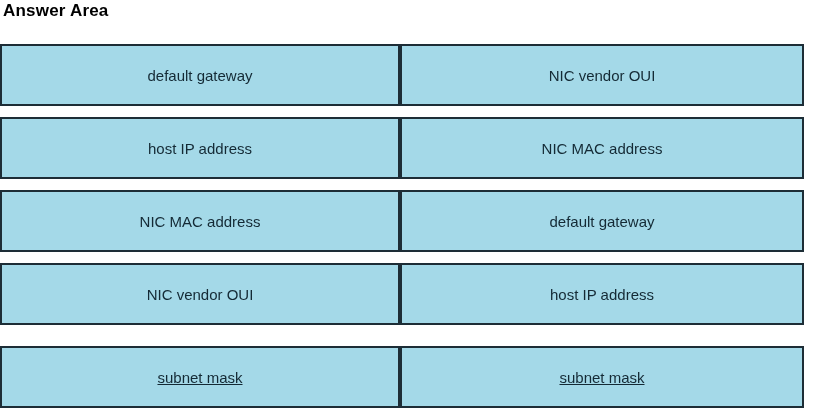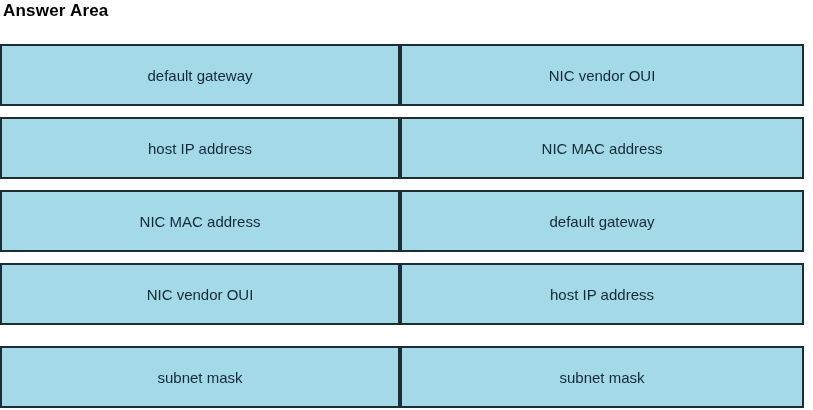--- a/index.html
+++ b/index.html
@@ -56,20 +56,21 @@
     font-size: 15px;
     color: var(--box-text);
     cursor: pointer;
     user-select: none;
   }
   .option-box:nth-child(4) {
     margin-bottom: 21px;
   }
   .option-box:nth-child(5) {
     margin-bottom: 0;
+    text-decoration: underline;
   }
 </style>
 </head>
 <body>
 
 <div class="page">
 
   <div class="page-title">Answer Area</div>
 
   <div class="columns">

